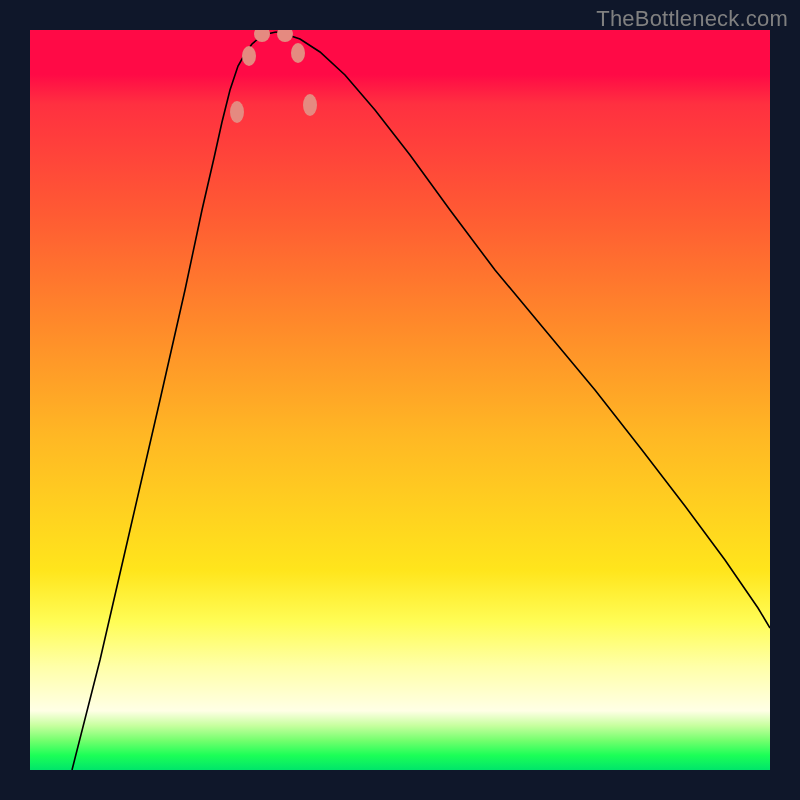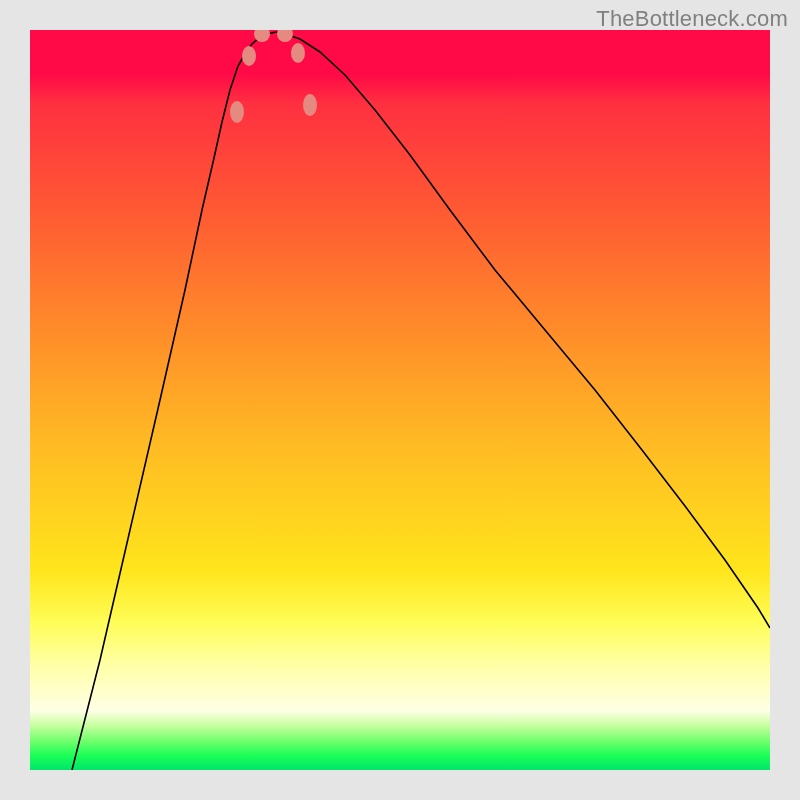--- a/index.html
+++ b/index.html
@@ -8,21 +8,21 @@
     width: 800px;
     height: 800px;
     background: #000;
     overflow: hidden;
     font-family: Arial, Helvetica, sans-serif;
   }
   .stage {
     position: relative;
     width: 800px;
     height: 800px;
-    background: #e5e5e5;
+    background: #0f172a;
   }
   .plot-area {
     position: absolute;
     left: 30px;
     top: 30px;
     width: 740px;
     height: 740px;
     background: linear-gradient(
       to bottom,
       #ff0a46 0%,

